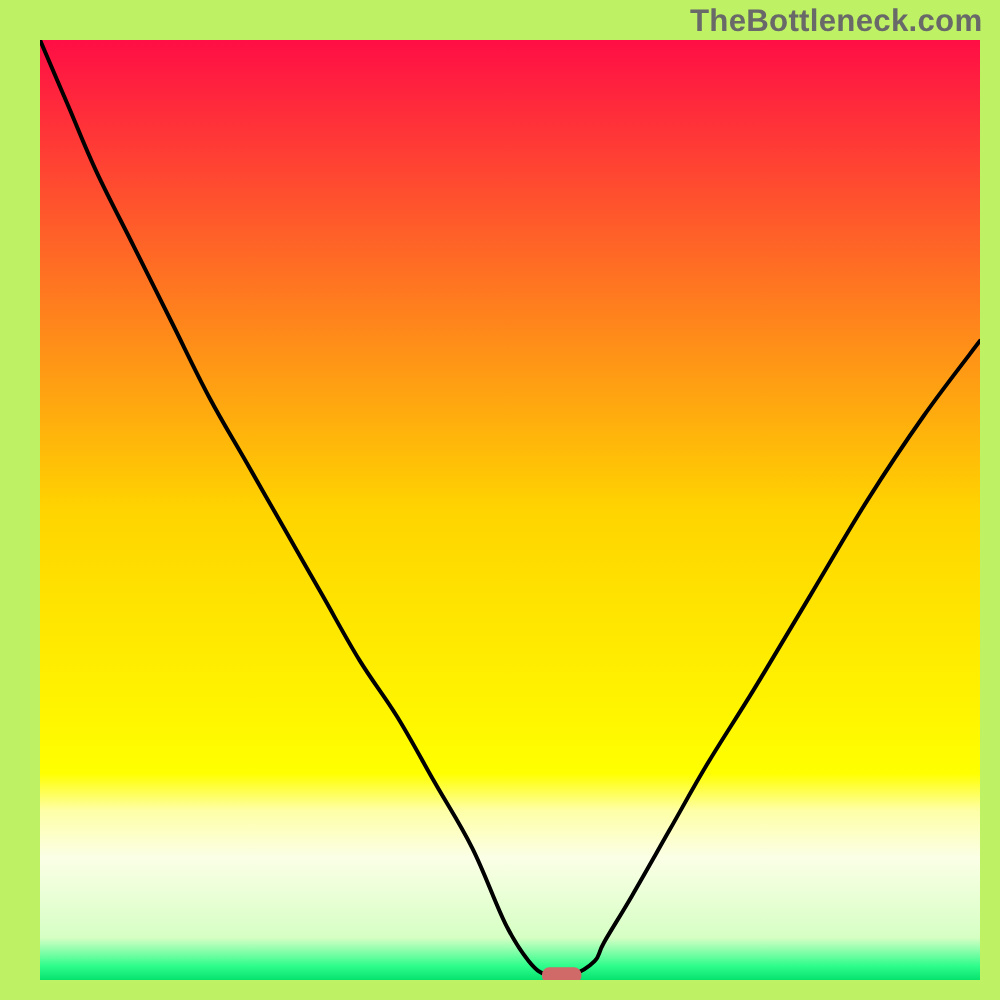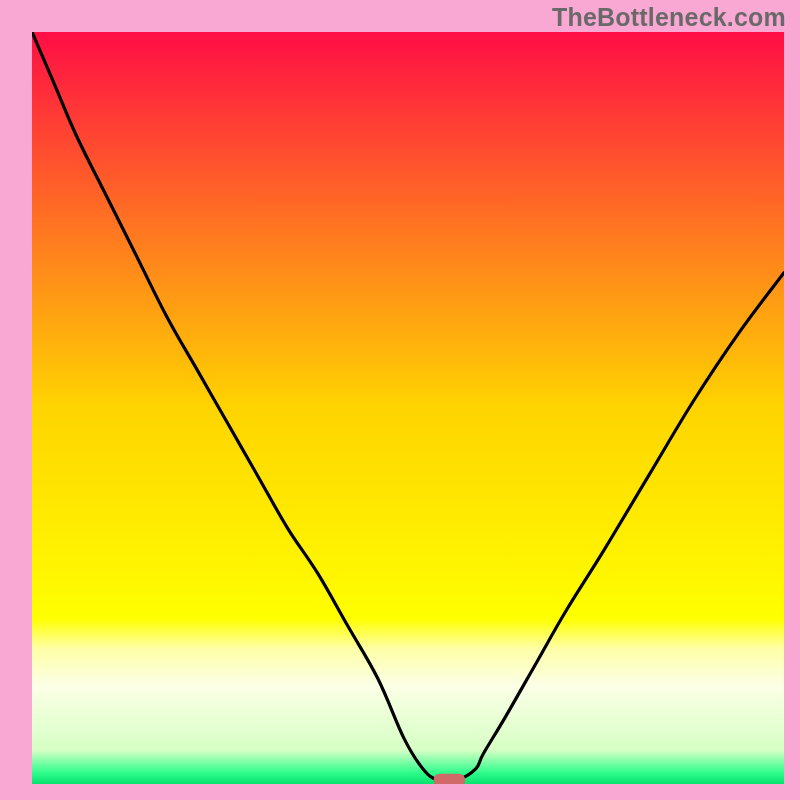--- a/index.html
+++ b/index.html
@@ -7,21 +7,21 @@
     padding: 0;
     width: 800px;
     height: 800px;
     background: #000;
     overflow: hidden;
   }
   .frame {
     position: relative;
     width: 800px;
     height: 800px;
-    background: #f9a8d4;
+    background: #bef264;
   }
   .watermark {
     position: absolute;
     top: 3px;
     right: 14px;
     font-family: Arial, Helvetica, sans-serif;
     font-size: 25px;
     font-weight: 600;
     color: #696969;
     letter-spacing: 0.2px;

